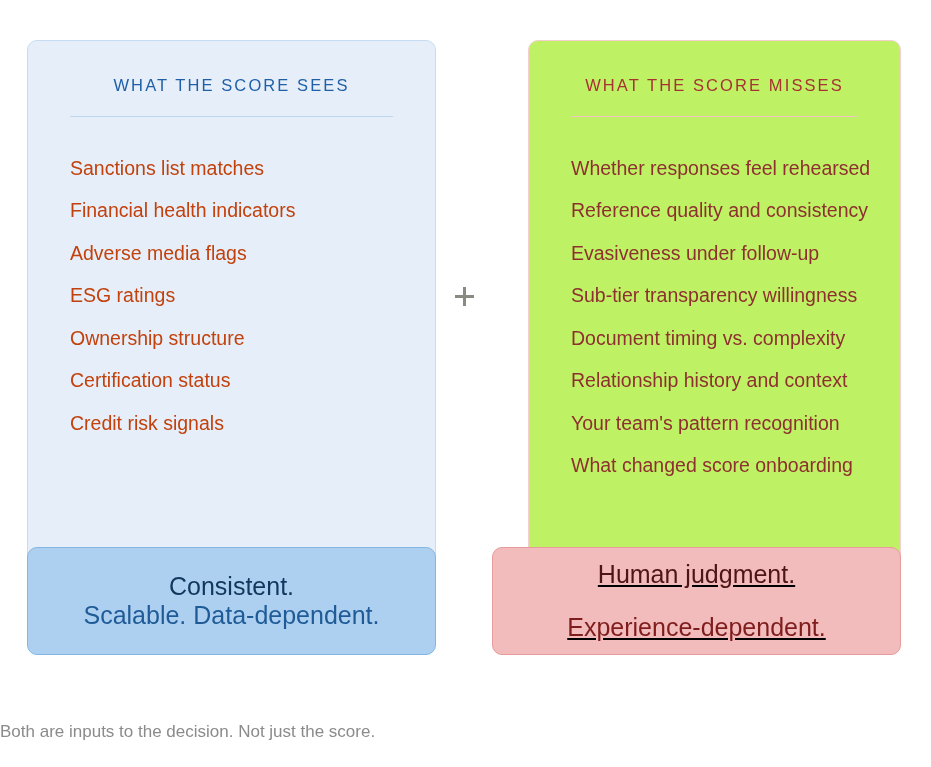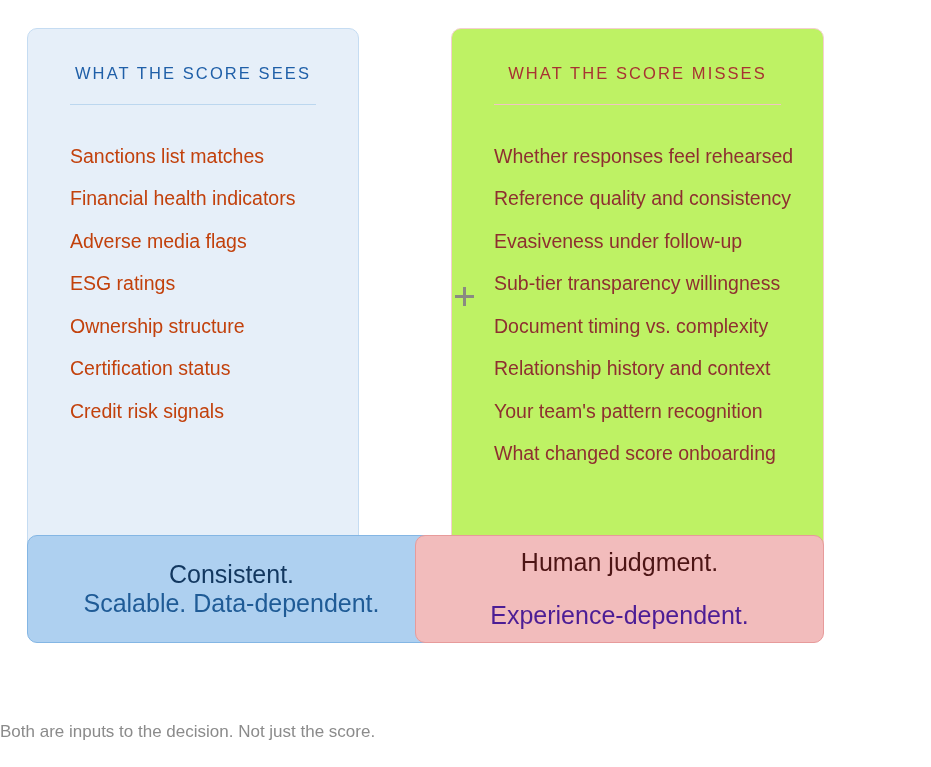--- a/index.html
+++ b/index.html
@@ -17,22 +17,22 @@
   .stage {
     position: relative;
     width: 931px;
     height: 767px;
   }
 
   
   .columns {
     position: absolute;
     left: 0;
-    top: 4px;
-    width: 824px;
+    top: 16px;
+    width: 931px;
     display: flex;
     align-items: flex-start;
   }
 
   .panel-wrap {
     position: relative;
   }
   .panel-wrap.left  { margin-left: 27px; width: 409px; }
   .panel-wrap.right { margin-left: 56px; width: 409px; }
 
@@ -107,29 +107,30 @@
     align-items: center;
     justify-content: center;
   }
   .callout.sees {
     background: #aed0f0;
     border-color: #84b6e4;
   }
   .callout.misses {
     background: #f2bcbc;
     border-color: #e79b9b;
+    text-decoration: underline;
   }
   .callout-line {
     font-size: 25px;
     line-height: 29px;
   }
   .callout.sees .callout-line.primary   { color: #12375f; }
   .callout.sees .callout-line.secondary { color: #1f5b96; }
   .callout.misses .callout-line.primary   { color: #4d1515; }
-  .callout.misses .callout-line.secondary { color: #4c1d95; margin-top: 24px; }
+  .callout.misses .callout-line.secondary { color: #7f1d1d; margin-top: 24px; }
 
   
   .plus-separator {
     position: absolute;
     left: 455px;
     top: 287px;
     width: 19px;
     height: 19px;
   }
   .plus-separator::before,

